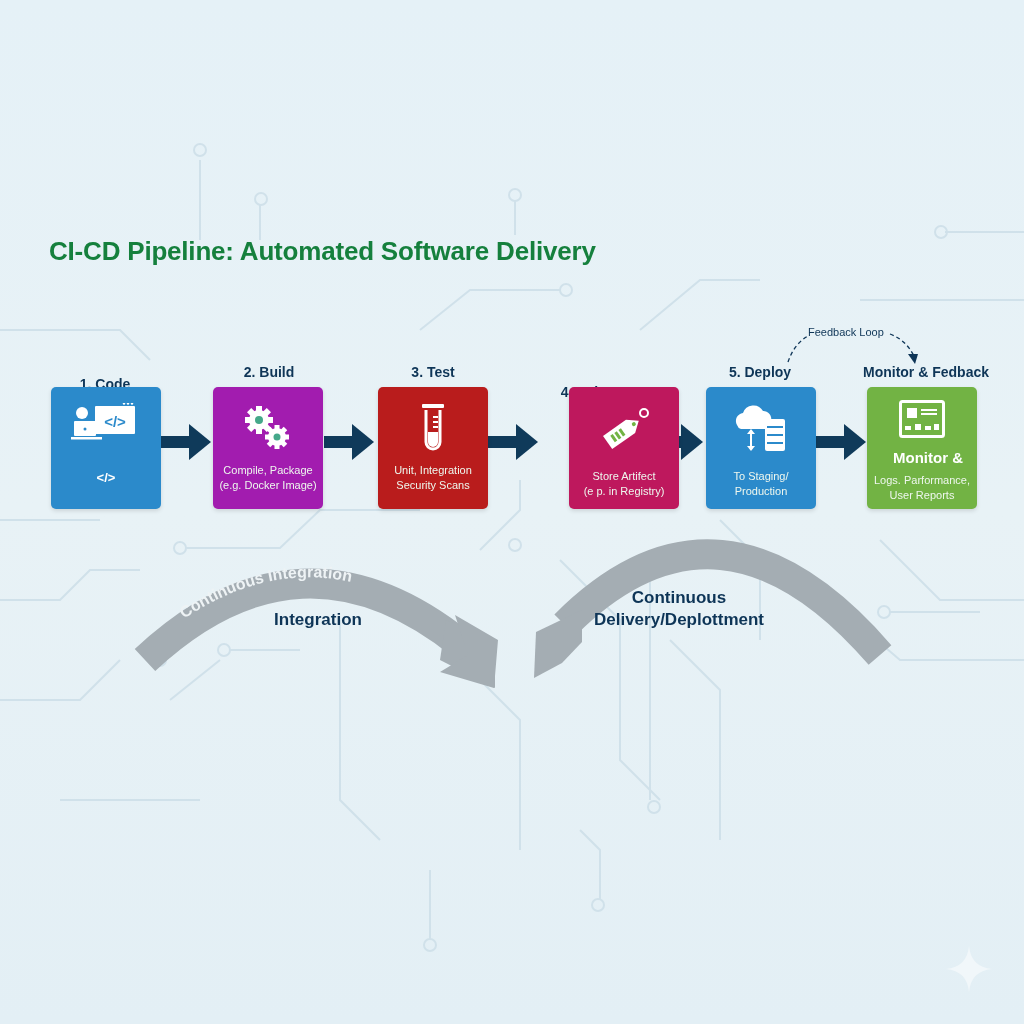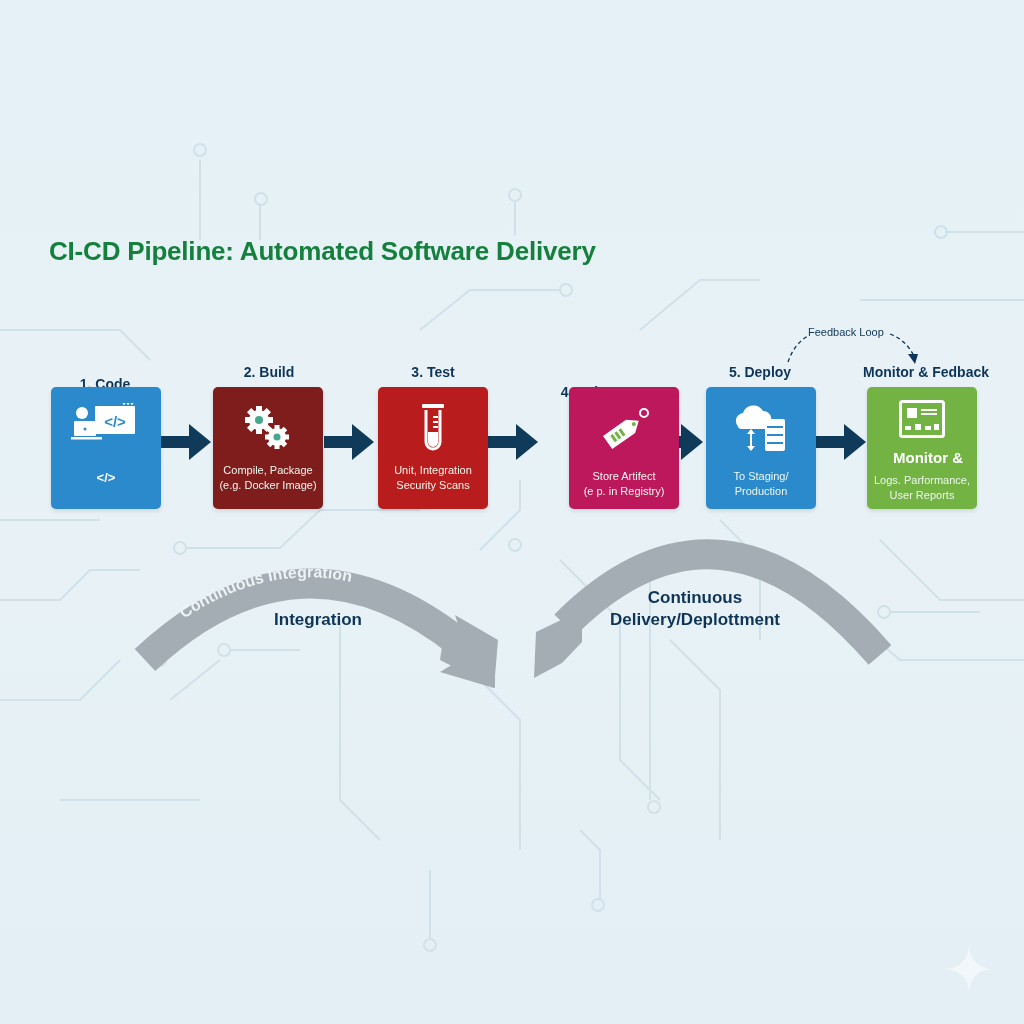--- a/index.html
+++ b/index.html
@@ -130,21 +130,21 @@
   </svg>
 <svg class="arrow" style="left:653px;" viewBox="0 0 50 36">
     <rect x="0" y="12" width="30" height="12" fill="#0f3a5a"></rect>
     <polygon points="28,0 50,18 28,36" fill="#0f3a5a"></polygon>
   </svg>
 <svg class="arrow" style="left:816px;" viewBox="0 0 50 36">
     <rect x="0" y="12" width="30" height="12" fill="#0f3a5a"></rect>
     <polygon points="28,0 50,18 28,36" fill="#0f3a5a"></polygon>
   </svg>
 
-<div class="box" style="left:213px;background:#7f1d1d;">
+<div class="box" style="left:213px;background:#a21caf;">
   <div class="icon">
     <svg width="56" height="50" viewBox="0 0 56 50">
       <g fill="#fff">
         <circle cx="19" cy="17" r="10"></circle>
         <g transform="translate(19 17)">
             <rect x="-3" y="-14" width="6" height="28"></rect>
             <rect x="-14" y="-3" width="28" height="6"></rect>
             <rect x="-3" y="-14" width="6" height="28" transform="rotate(45)"></rect>
             <rect x="-3" y="-14" width="6" height="28" transform="rotate(-45)"></rect>
           </g>
@@ -255,20 +255,20 @@
   <g>
     <path d="M880 655 Q720 470 565 625" fill="none" stroke="#a4adb3" stroke-width="30"></path>
     <polygon points="536,632 582,610 582,642 562,663 534,678" fill="#a4adb3"></polygon>
   </g>
   <text font-size="16" font-weight="bold" fill="#eef3f5" font-family="Liberation Sans, sans-serif">
     <textPath href="#ciTextPath" startOffset="4%" id="ciTextPathEl">Continuous Integration</textPath>
   </text>
 </svg>
 
 <div class="arc-text" style="left:248px;top:609px;width:140px;">Integration</div>
-<div class="arc-text" style="left:580px;top:587px;width:230px;">
+<div class="arc-text" style="left:564px;top:587px;width:230px;">
   <div>Continuous</div>
   <div>Delivery/Deplottment</div>
 </div>
 
 <svg class="sparkle" viewBox="0 0 50 50">
   <path d="M25 2 Q27 23 48 25 Q27 27 25 48 Q23 27 2 25 Q23 23 25 2 Z" fill="#f1f7fa"></path>
 </svg>
 
 </body></html>

